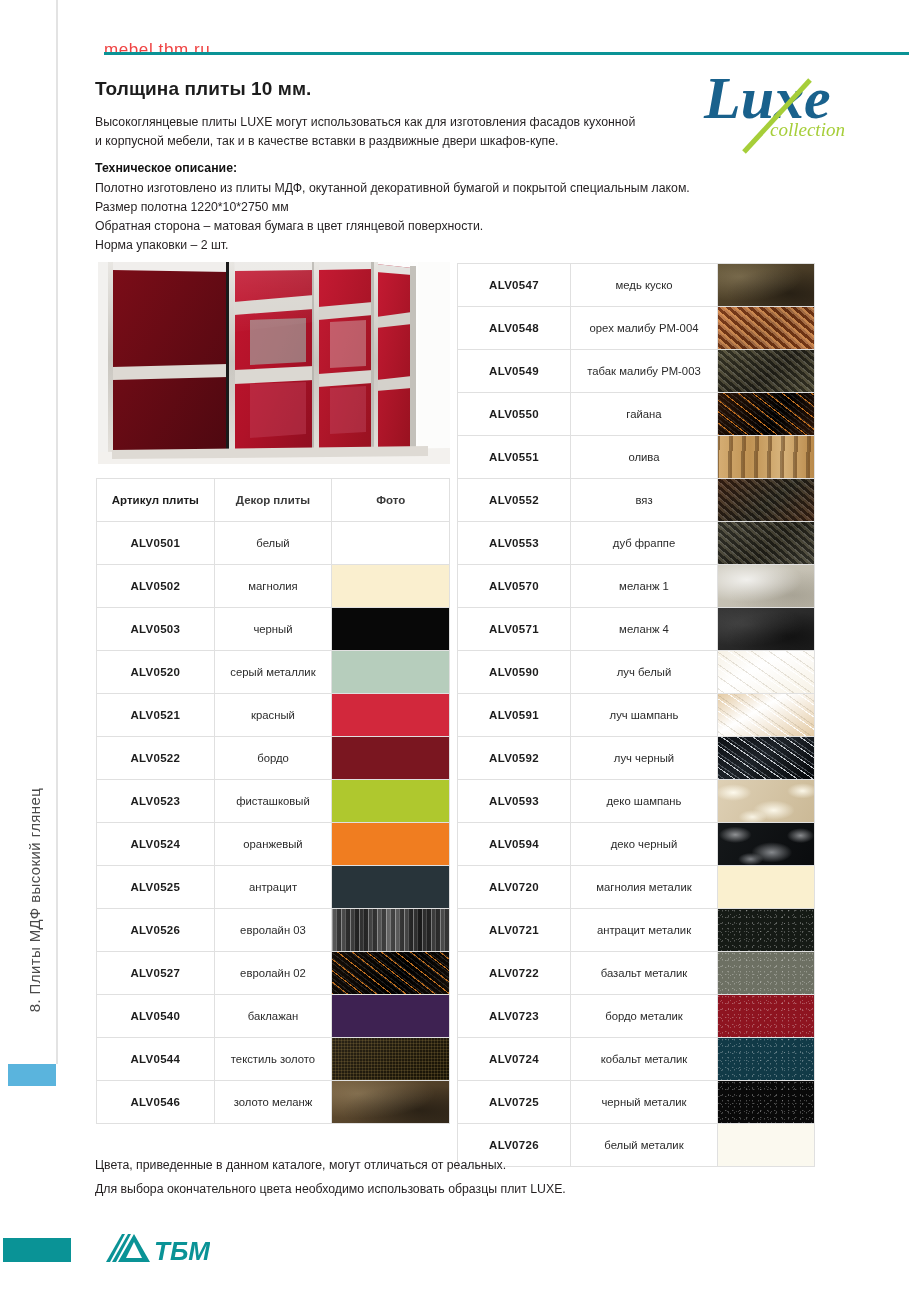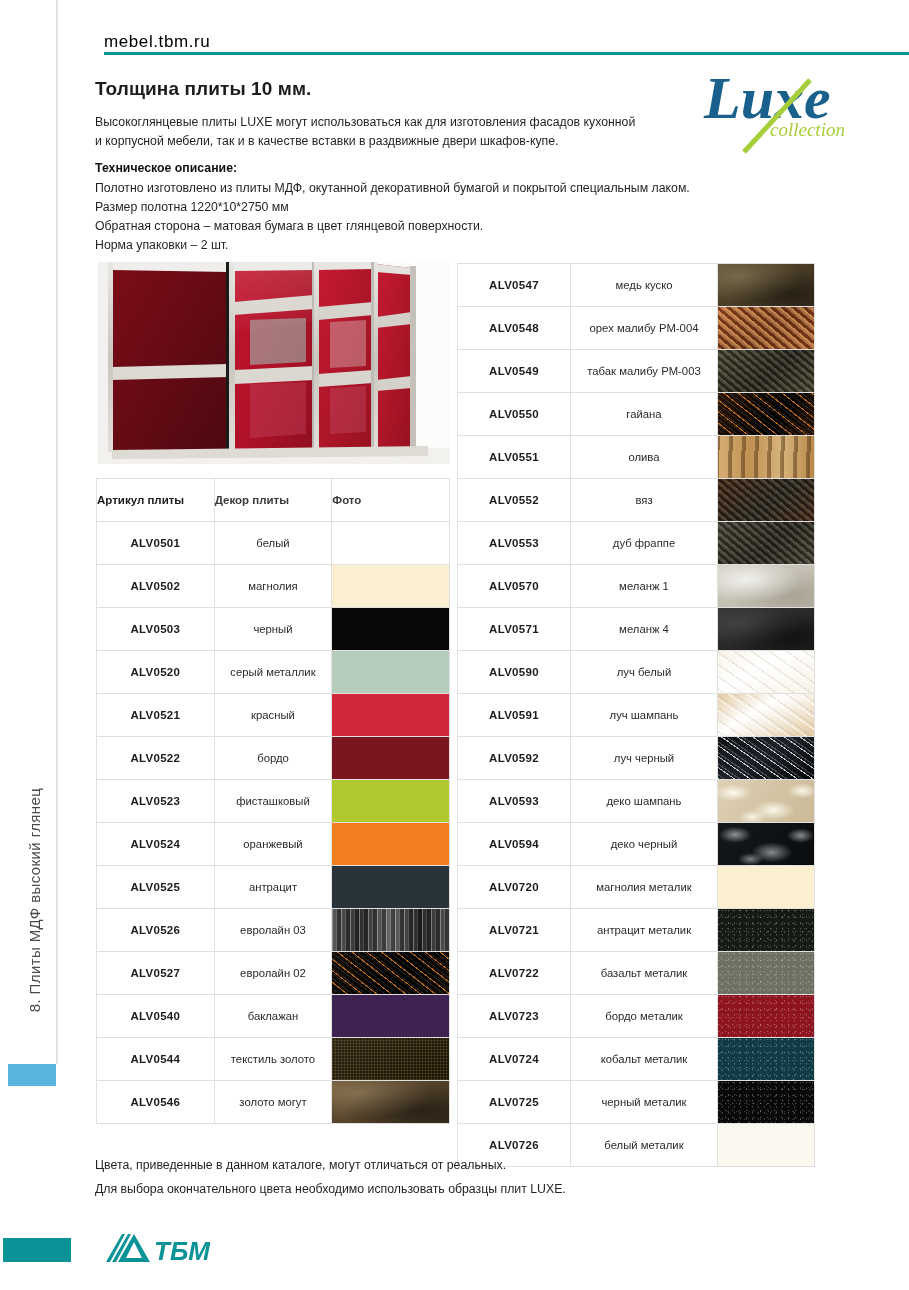--- a/index.html
+++ b/index.html
@@ -26,22 +26,22 @@
   }
   #side-label{
     position:absolute;left:-130px;top:880px;width:330px;height:40px;
     transform:rotate(-90deg);
     transform-origin:center center;
     font-size:15px;color:#4a4a4a;letter-spacing:.4px;
     text-align:center;line-height:40px;white-space:nowrap;
   }
   
   #site-url{
-    position:absolute;left:104px;top:32px;
-    font-size:17px;color:#000000;letter-spacing:.6px;
+    position:absolute;left:104px;top:40px;
+    font-size:17px;color:#ef4444;letter-spacing:.6px;
   }
   #header-rule{
     position:absolute;left:104px;top:52px;width:805px;height:3px;
     background:#0a9396;
   }
   #page-title{
     position:absolute;left:95px;top:78px;
     font-size:19px;font-weight:bold;color:#1c1c1c;letter-spacing:.1px;
   }
   .intro-line{
@@ -74,21 +74,21 @@
     table-layout:fixed;
   }
   #table-left{left:96px;top:478px;width:354px;}
   #table-right{left:457px;top:263px;width:354px;}
   table.plate-table td,table.plate-table th{
     border:1px solid #e0e0e0;
     height:42px;padding:0;vertical-align:middle;
     background:#fff;
   }
   th.th-cell{
-    font-size:11.5px;color:#1c1c1c;font-weight:bold;text-align:left;
+    font-size:11.5px;color:#1c1c1c;font-weight:bold;text-align:center;
     height:58px;
     margin-top:12px;
   }
   th.th-cell.th-norm{font-weight:bold;color:#3a3a3a;}
   td.art-cell{
     width:112px;text-align:center;font-size:11.5px;font-weight:bold;
     color:#1c1c1c;letter-spacing:.3px;
   }
   td.dec-cell{
     width:146px;text-align:center;font-size:11.3px;color:#2b2b2b;
@@ -316,21 +316,21 @@
         <td class="dec-cell">текстиль золото</td>
         <td class="swatch-cell">
           <span class="swatch" style="background:
         repeating-linear-gradient(0deg, rgba(180,150,80,.20) 0 1px, rgba(0,0,0,0) 1px 3px),
         repeating-linear-gradient(90deg, rgba(190,160,90,.18) 0 1px, rgba(0,0,0,0) 1px 3px),
         linear-gradient(150deg, #2a2316, #171204);"></span>
         </td>
       </tr>
       <tr>
         <td class="art-cell">ALV0546</td>
-        <td class="dec-cell">золото могут</td>
+        <td class="dec-cell">золото меланж</td>
         <td class="swatch-cell">
           <span class="swatch" style="background:
         radial-gradient(ellipse at 22% 30%, rgba(255,235,190,.22), rgba(0,0,0,0) 60%),
         radial-gradient(ellipse at 75% 70%, rgba(0,0,0,.42), rgba(0,0,0,0) 62%),
         linear-gradient(150deg, #6b5435, #3e3120);"></span>
         </td>
       </tr>
     </tbody>
 </table>
 

